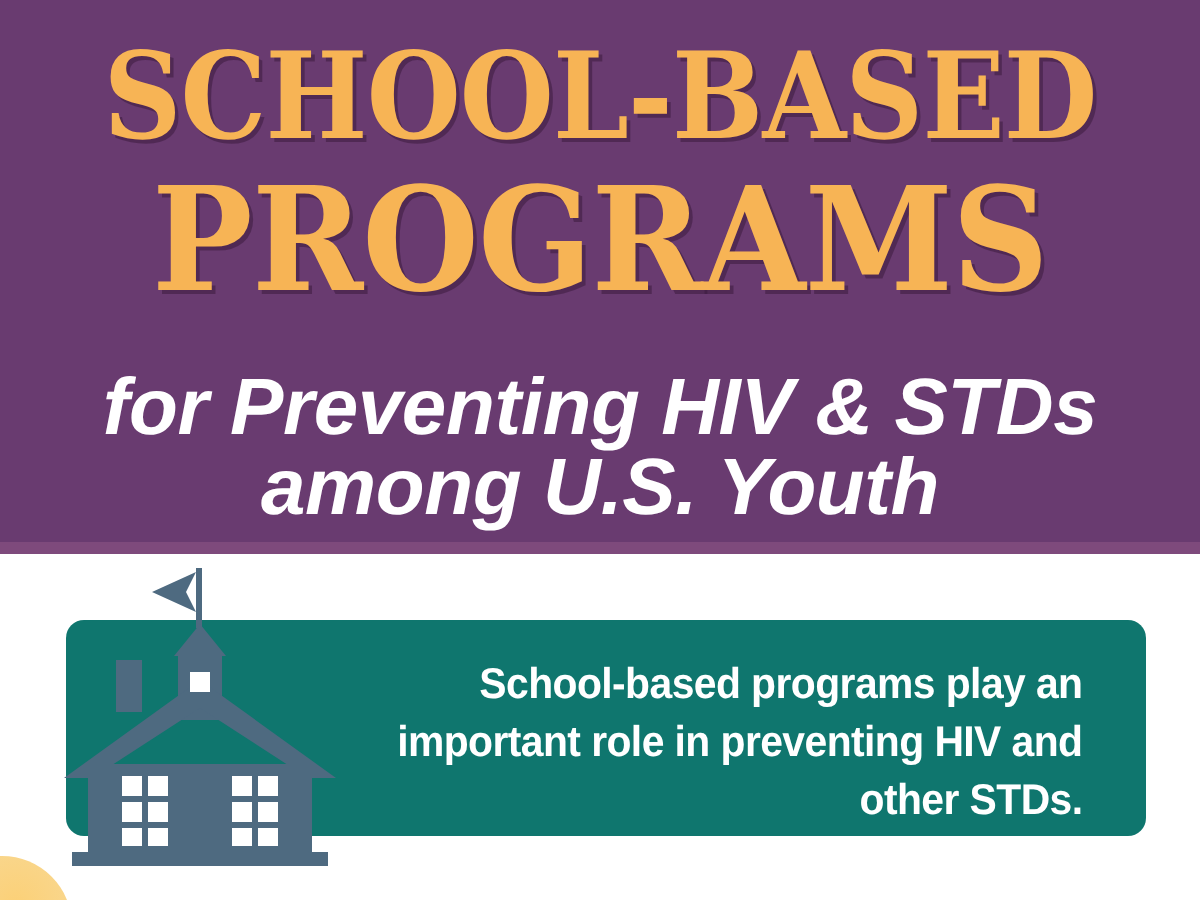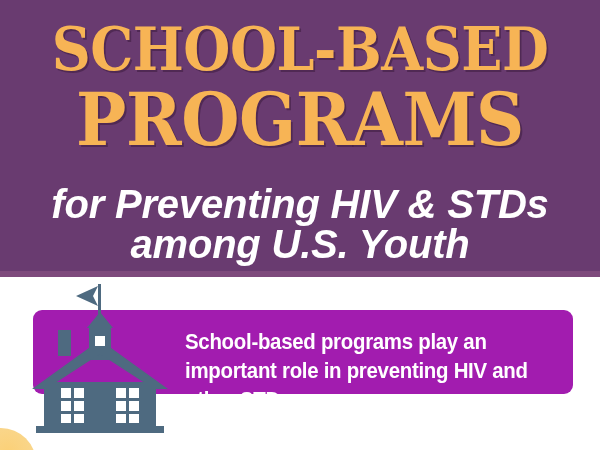--- a/index.html
+++ b/index.html
@@ -106,23 +106,24 @@
     background: radial-gradient(circle at 60% 35%, #fbc85f 0%, #f8cf78 45%, rgba(252, 222, 167, 0.35) 72%, rgba(255,255,255,0) 85%);
     opacity: 0.85;
   }
 
   
   .callout-box {
     position: absolute;
     left: 33px;
     top: 310px;
     width: 540px;
-    height: 84px;
-    background: #a21caf;
+    height: 108px;
+    background: #0f766e;
     border-radius: 9px;
+    text-align: right;
   }
   .callout-text {
     position: absolute;
     left: 152px;
     top: 18px;
     width: 375px;
     color: #ffffff;
     font-family: "Liberation Sans", sans-serif;
     font-weight: bold;
     font-size: 21.5px;

